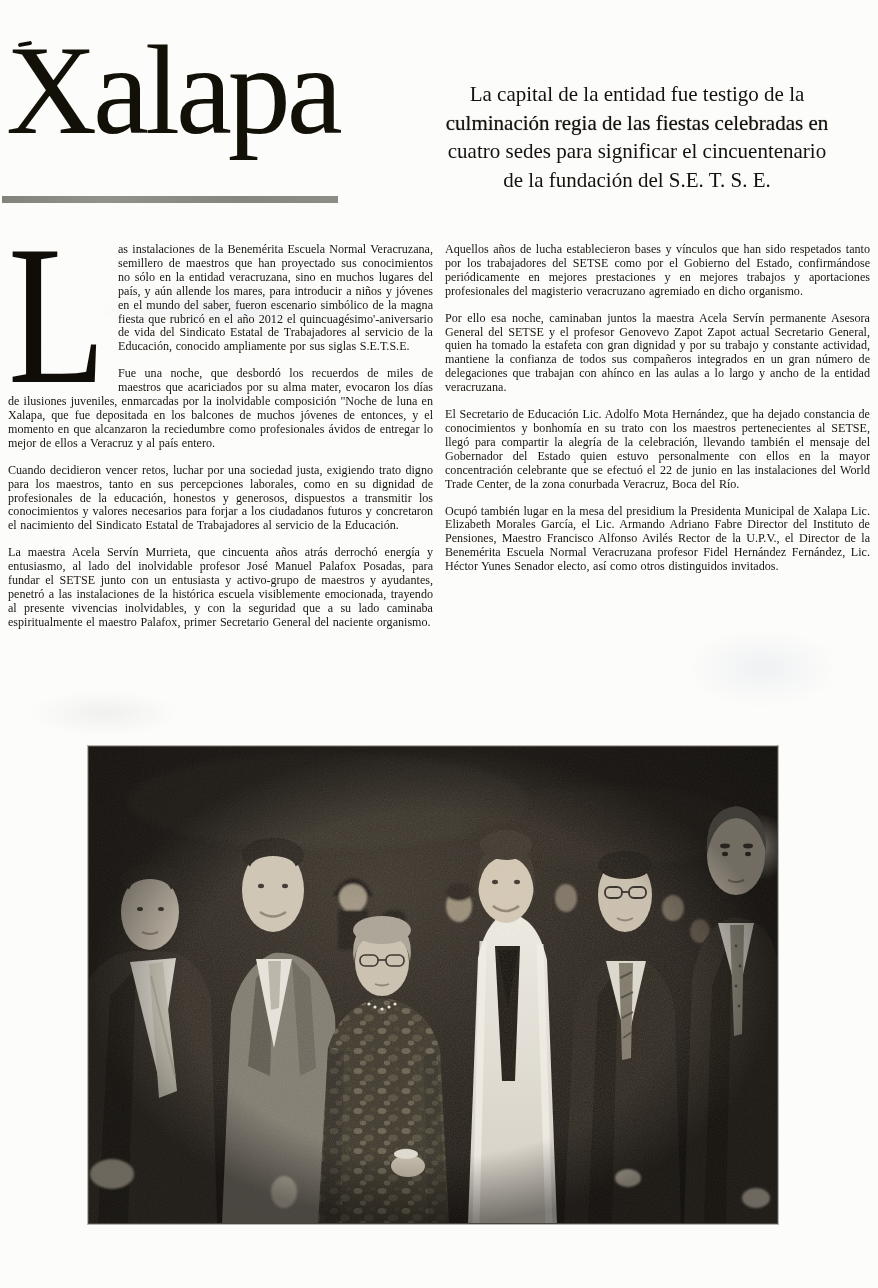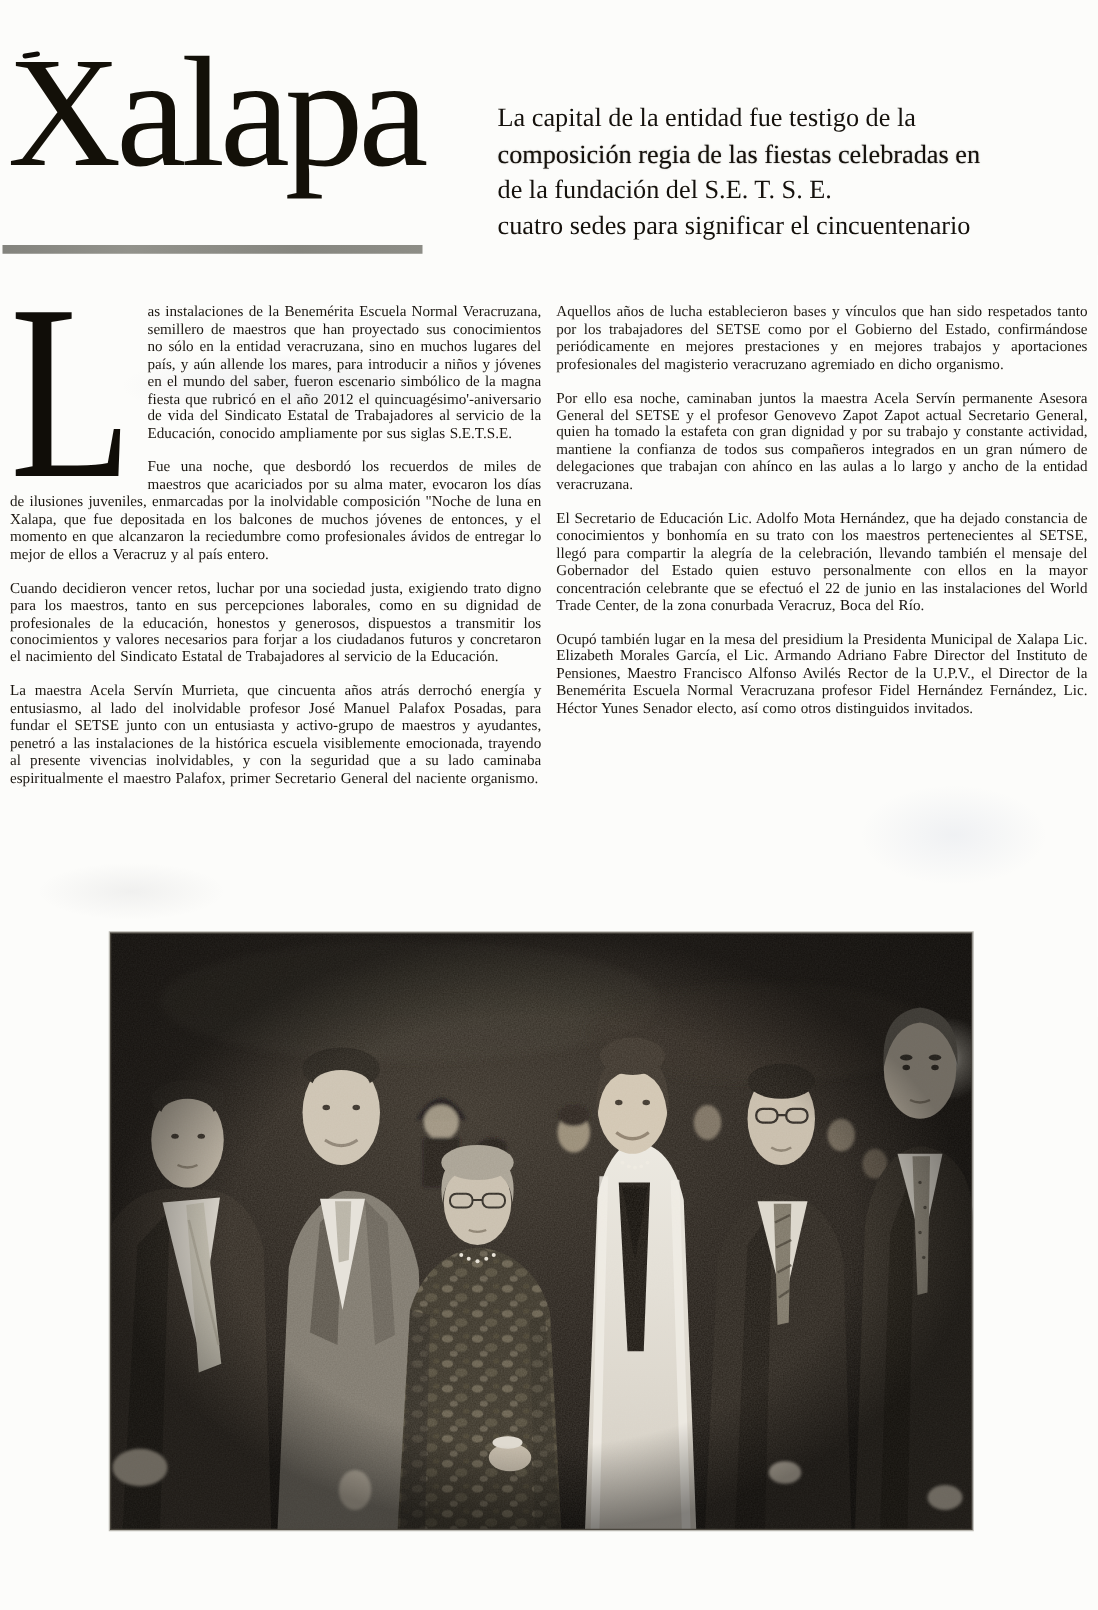--- a/index.html
+++ b/index.html
@@ -14,21 +14,21 @@
     position:absolute;left:6px;top:28px;margin:0;
     font-size:126px;line-height:1;font-weight:400;letter-spacing:-4px;
     color:#131008;white-space:nowrap;
   }
   .title-rule{
     position:absolute;left:2px;top:196px;width:336px;height:7px;
     background:linear-gradient(90deg,#83837d,#92928b 30%,#86867f 70%,#8d8d86);
   }
   .deck{
     position:absolute;left:398px;top:80px;width:478px;
-    font-size:21px;line-height:28.5px;color:#15110c;
+    text-align:center;font-size:21px;line-height:28.5px;color:#15110c;
   }
   .deck .deck-line{white-space:nowrap;}
   .deck .deck-line:nth-child(2){text-shadow:0 0 1px rgba(20,16,10,.55);}
   
   .cols{
     position:absolute;left:8px;top:243px;width:862px;
     display:flex;gap:12px;
   }
   .col{width:425px;font-size:12.1px;line-height:13.9px;text-align:justify;
        word-spacing:.6px;color:#1a150f;}
@@ -66,23 +66,23 @@
   <div class="ink-mark"></div>
   <div class="smudge a"></div>
   <div class="smudge b"></div>
   <div class="smudge c"></div>
 
   <header>
     <h1 class="title">Xalapa</h1>
     <div class="title-rule"></div>
     <div class="deck">
       <div class="deck-line">La capital de la entidad fue testigo de la</div>
-      <div class="deck-line">composición regia de las fiestas celebradas  en</div>
+      <div class="deck-line">culminación regia de las fiestas celebradas  en</div>
+      <div class="deck-line">cuatro sedes para significar el cincuentenario</div>
       <div class="deck-line">de la fundación del  S.E. T. S. E.</div>
-      <div class="deck-line">cuatro sedes para significar el cincuentenario</div>
     </div>
   </header>
 
   <section class="cols">
     <div class="col">
       <p><span class="dropcap">L</span><span>as instalaciones de la Benemérita Escuela Normal Veracruzana, semillero de maestros que han proyectado sus conocimientos no sólo en la entidad veracruzana, sino en muchos lugares del país, y aún allende los mares, para introducir a niños y jóvenes en el mundo del saber, fueron escenario simbólico de la magna fiesta que rubricó en el año 2012 el quincuagésimo'-aniversario de vida del Sindicato Estatal de Trabajadores al servicio de la Educación, conocido ampliamente por sus siglas S.E.T.S.E.</span></p>
       <p>Fue una noche, que desbordó los recuerdos de miles de maestros que acariciados por su alma mater, evocaron los días de ilusiones juveniles, enmarcadas por la inolvidable composición "Noche de luna en Xalapa, que fue depositada en los balcones de muchos jóvenes de entonces, y el momento en que alcanzaron la reciedumbre como profesionales ávidos de entregar lo mejor de ellos a Veracruz y al país entero.</p>
       <p>Cuando decidieron vencer retos, luchar por una sociedad justa, exigiendo trato digno para los maestros, tanto en sus percepciones laborales, como en su dignidad de profesionales de la educación, honestos y generosos, dispuestos a transmitir los conocimientos y valores necesarios para forjar a los ciudadanos futuros y concretaron el nacimiento del Sindicato Estatal de Trabajadores al servicio de la Educación.</p>
       <p>La maestra Acela Servín Murrieta, que cincuenta años atrás derrochó energía y entusiasmo, al lado del inolvidable profesor José Manuel Palafox Posadas, para fundar el SETSE junto con un entusiasta y activo-grupo de maestros y ayudantes, penetró a las instalaciones de la histórica escuela visiblemente emocionada, trayendo al presente vivencias inolvidables, y con la seguridad que a su lado caminaba espiritualmente el maestro Palafox, primer Secretario General del naciente organismo.</p>
     </div>

